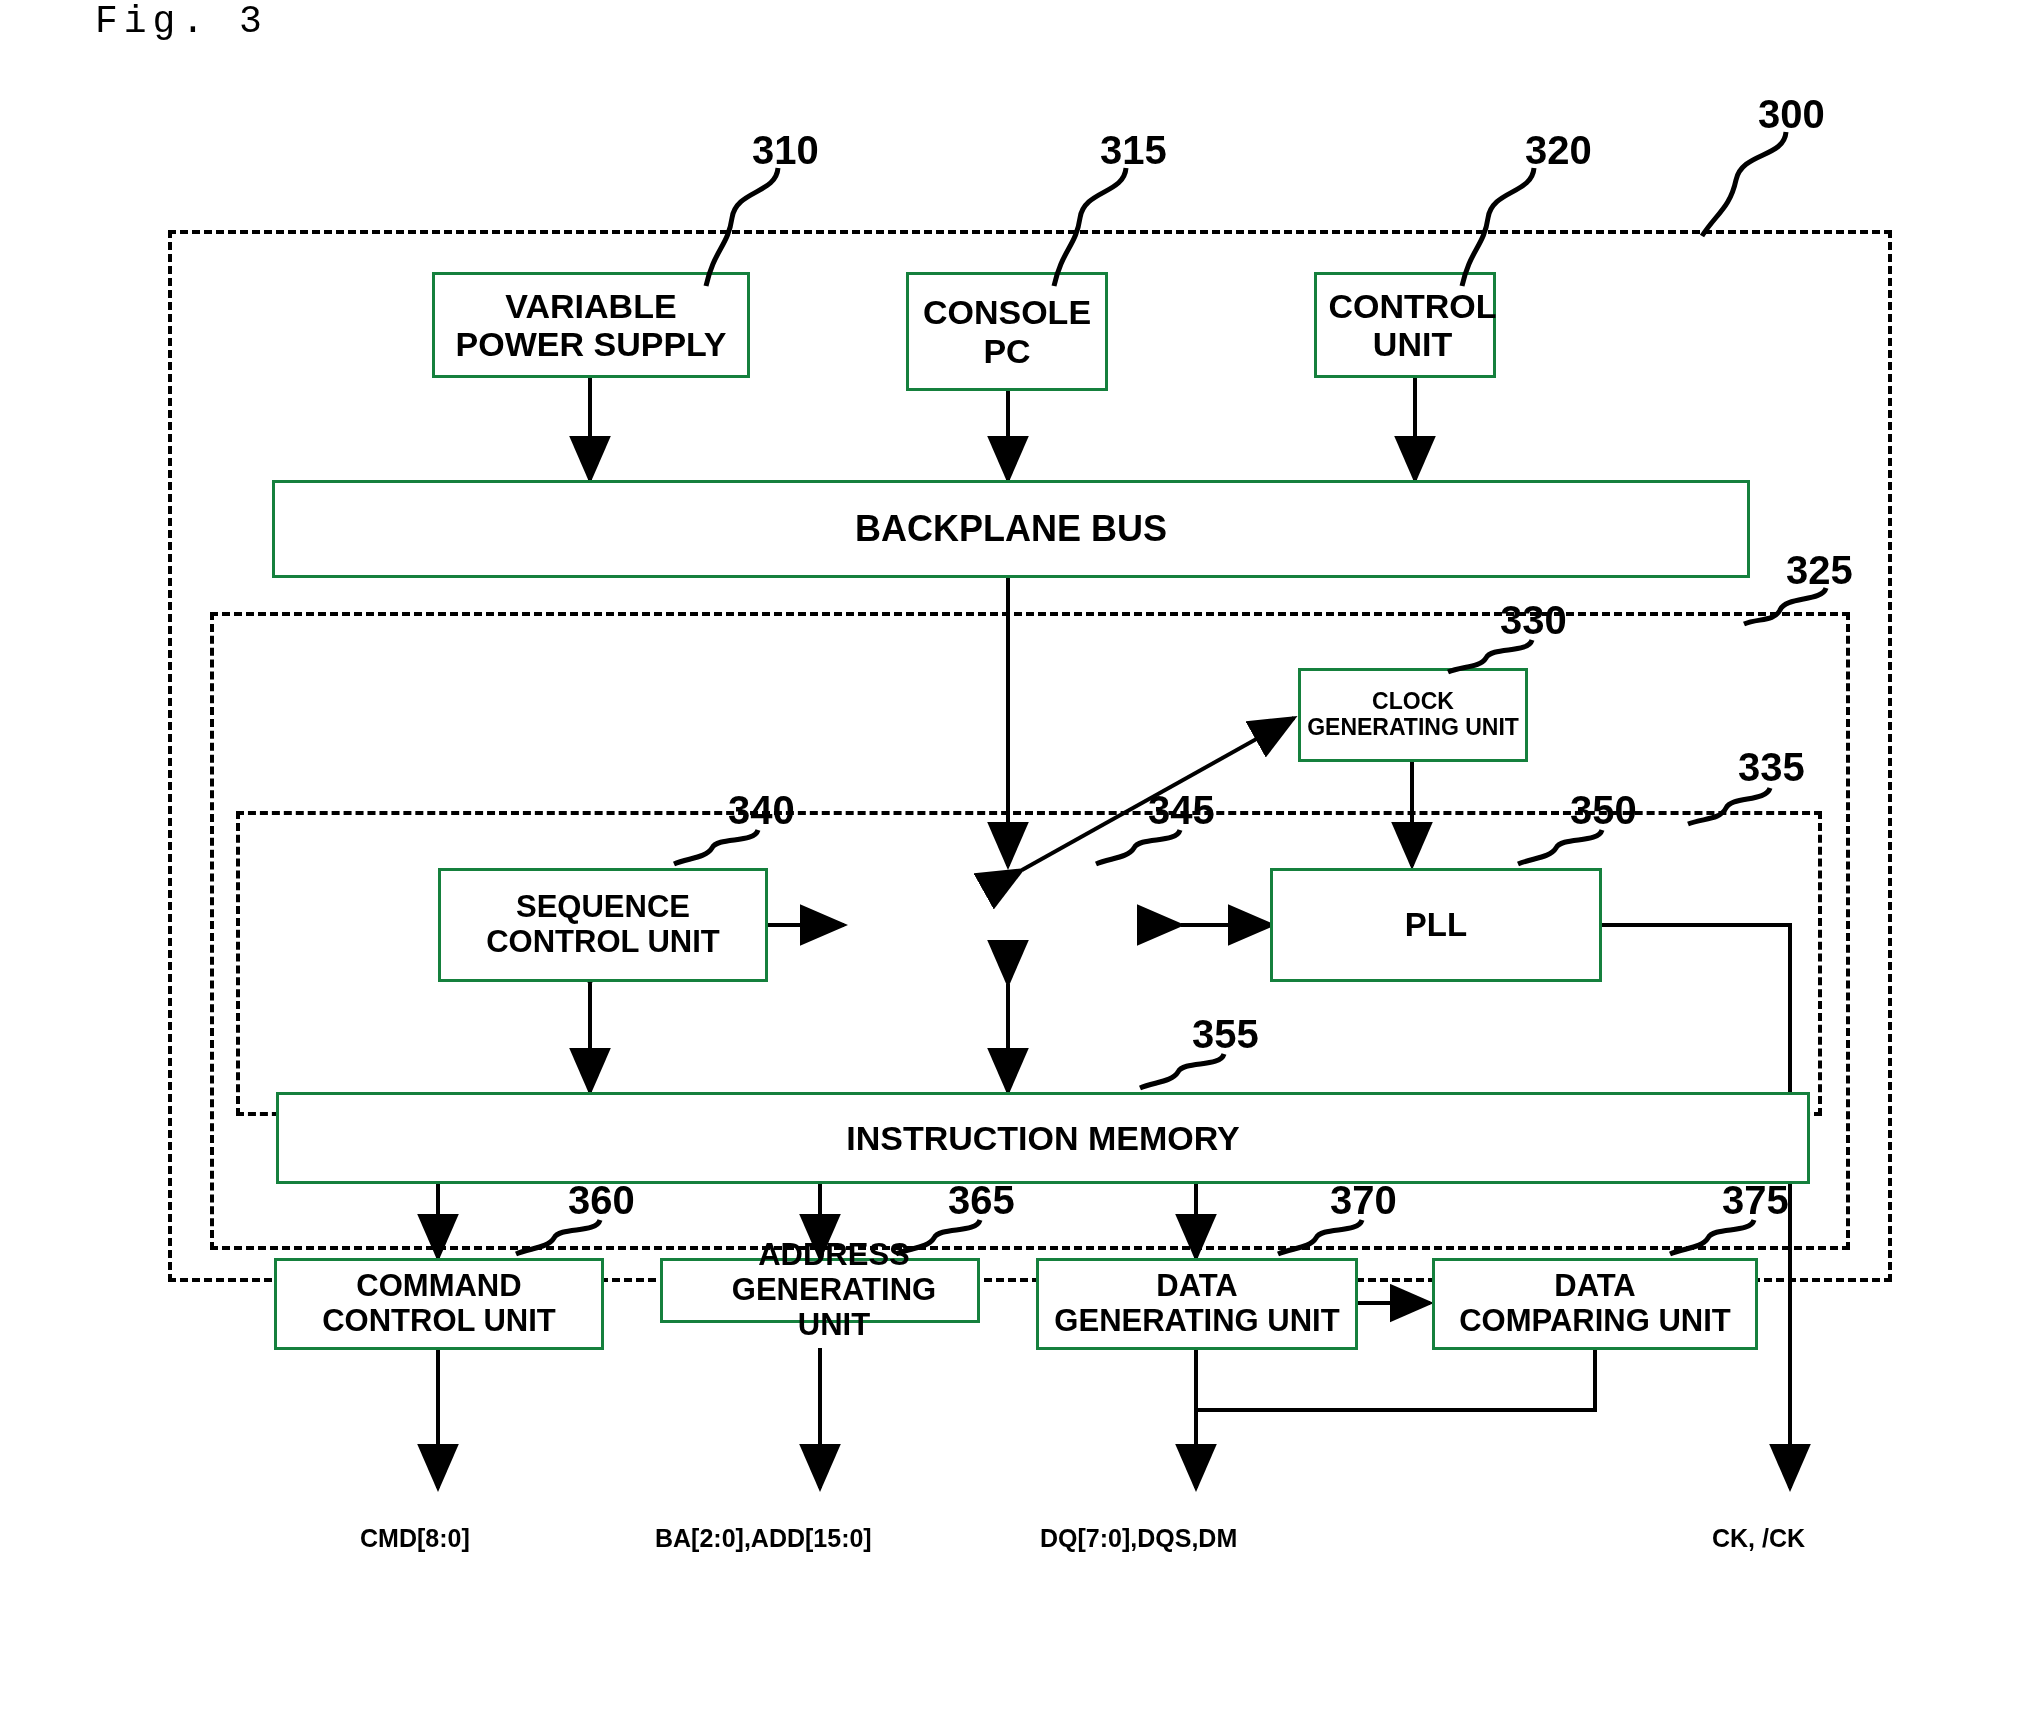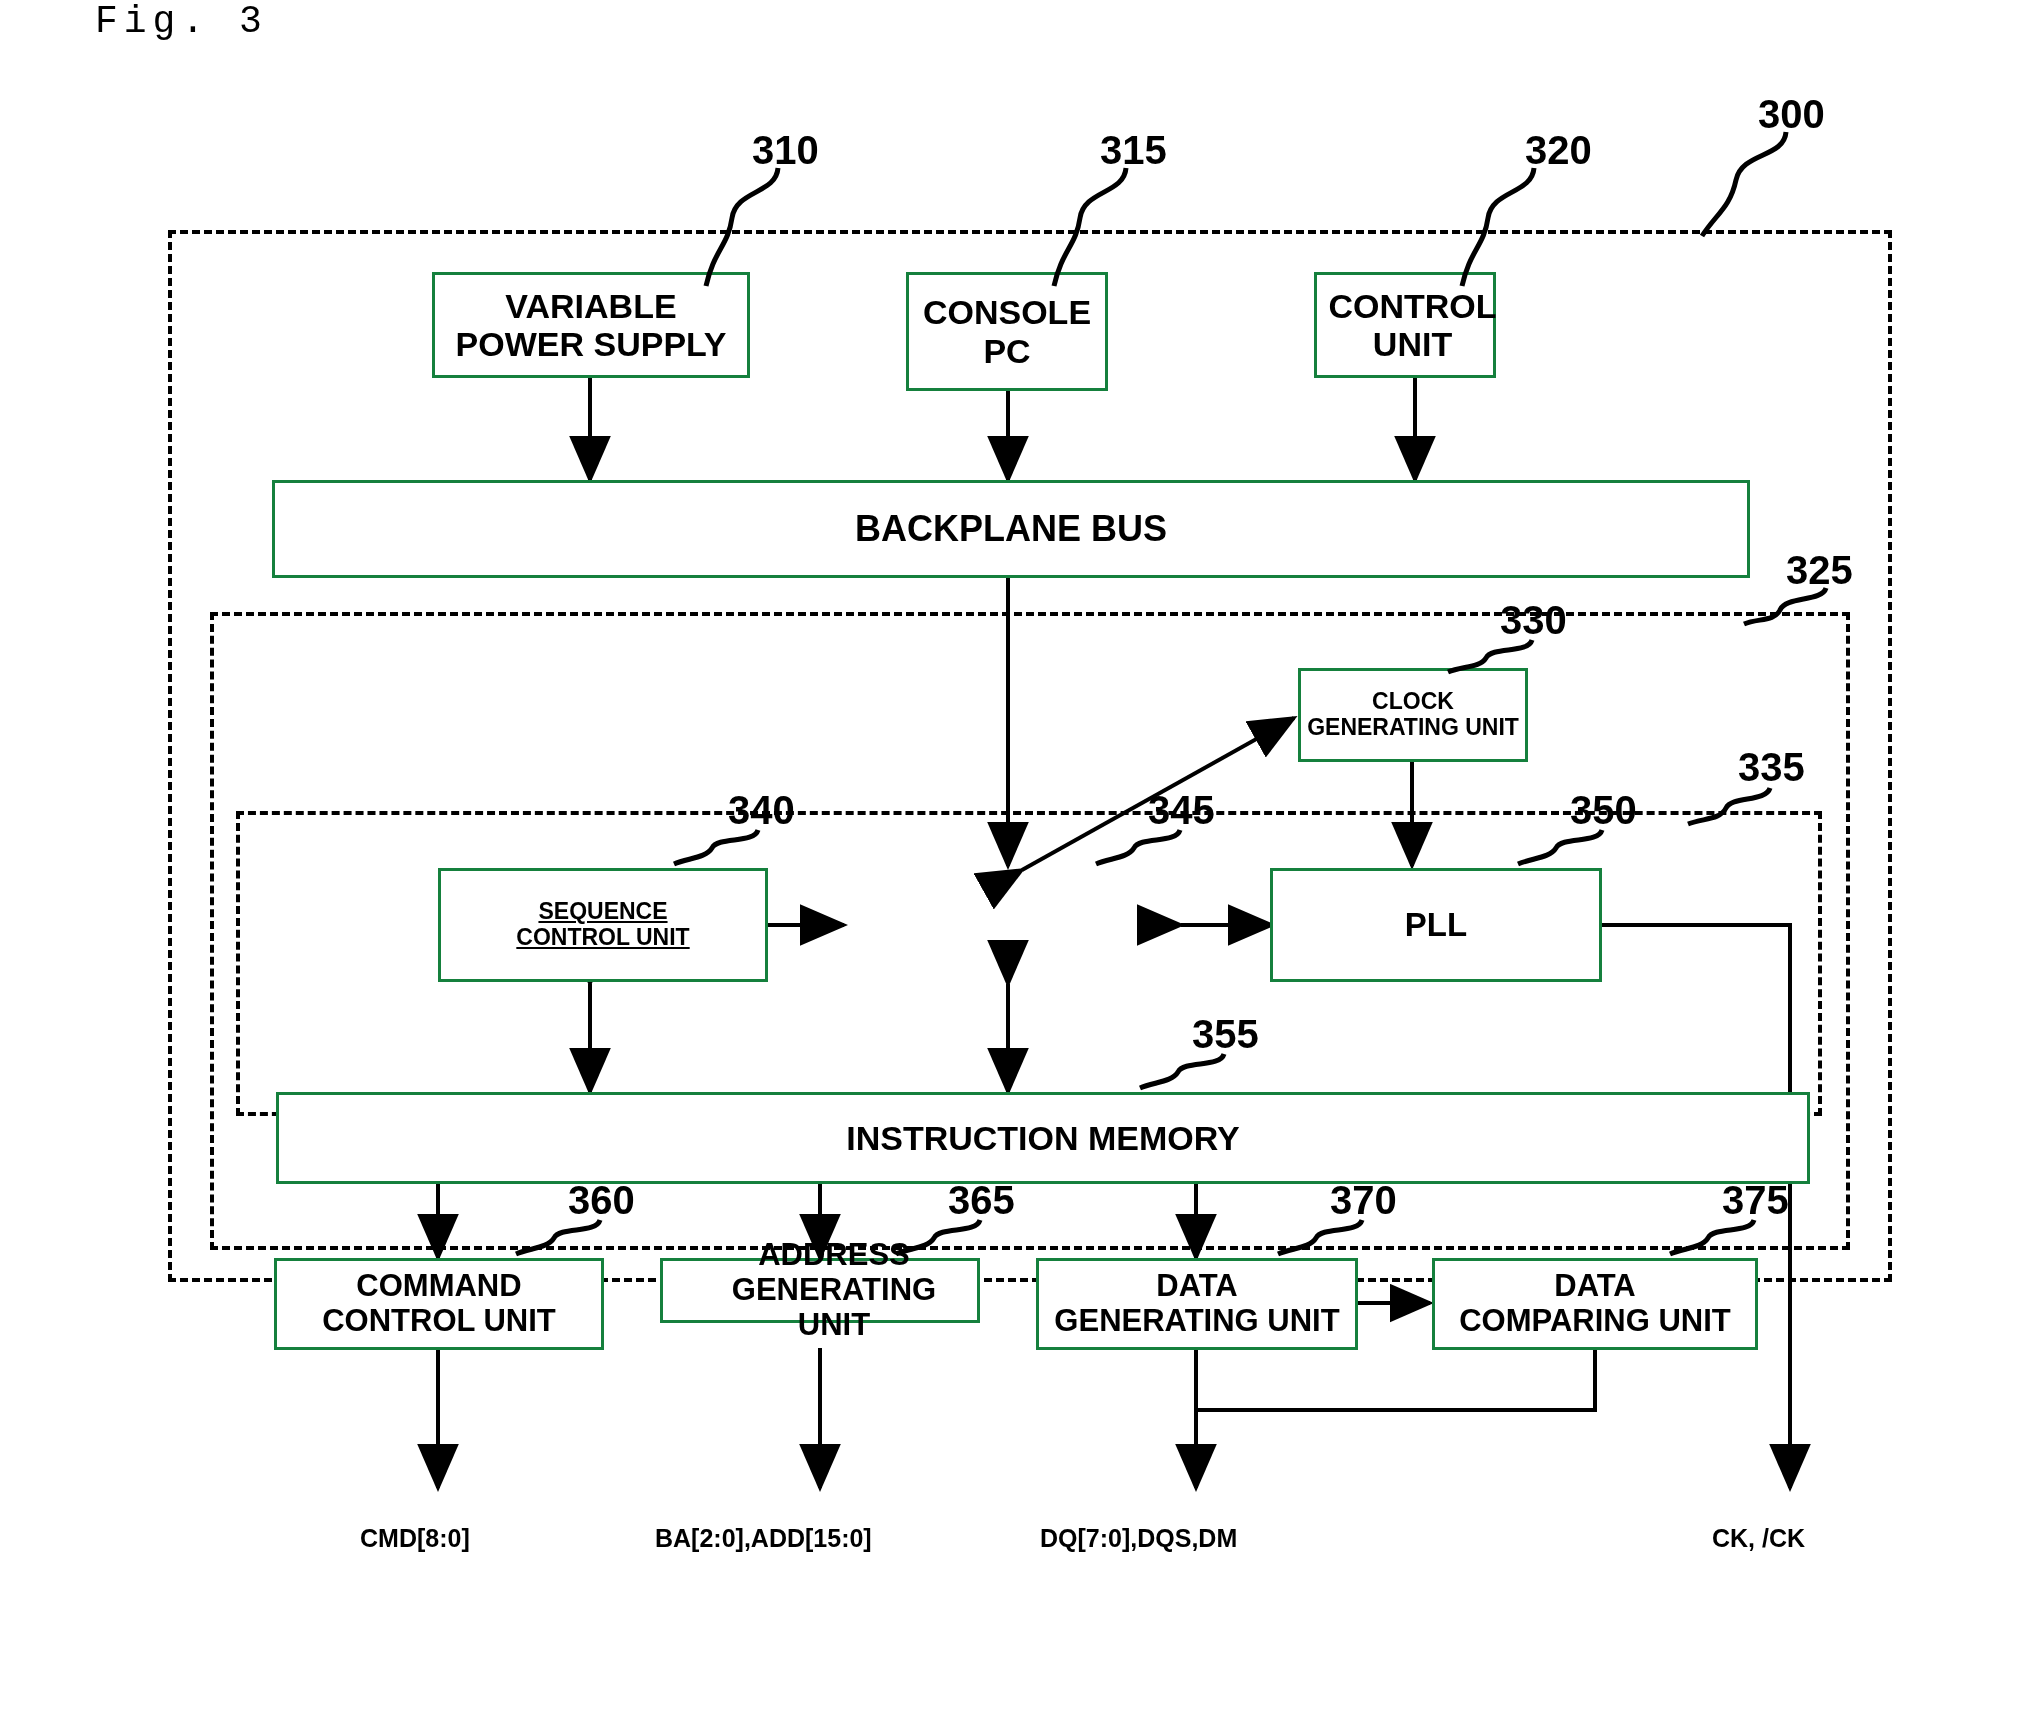--- a/index.html
+++ b/index.html
@@ -111,21 +111,21 @@
   </div>
 
   <div class="box" style="left:1298px;top:668px;width:230px;height:94px;">
     <div class="lbl" style="font-size:23px;">
       <span>CLOCK</span><br>
       <span>GENERATING UNIT</span>
     </div>
   </div>
 
   <div class="box" style="left:438px;top:868px;width:330px;height:114px;">
-    <div class="lbl" style="font-size:23px;text-decoration:underline;">
+    <div class="lbl" style="font-size:31px;">
       <span>SEQUENCE</span><br>
       <span>CONTROL UNIT</span>
     </div>
   </div>
 
 
   <div class="box" style="left:1270px;top:868px;width:332px;height:114px;">
     <div class="lbl" style="font-size:33px;">PLL</div>
   </div>
 

